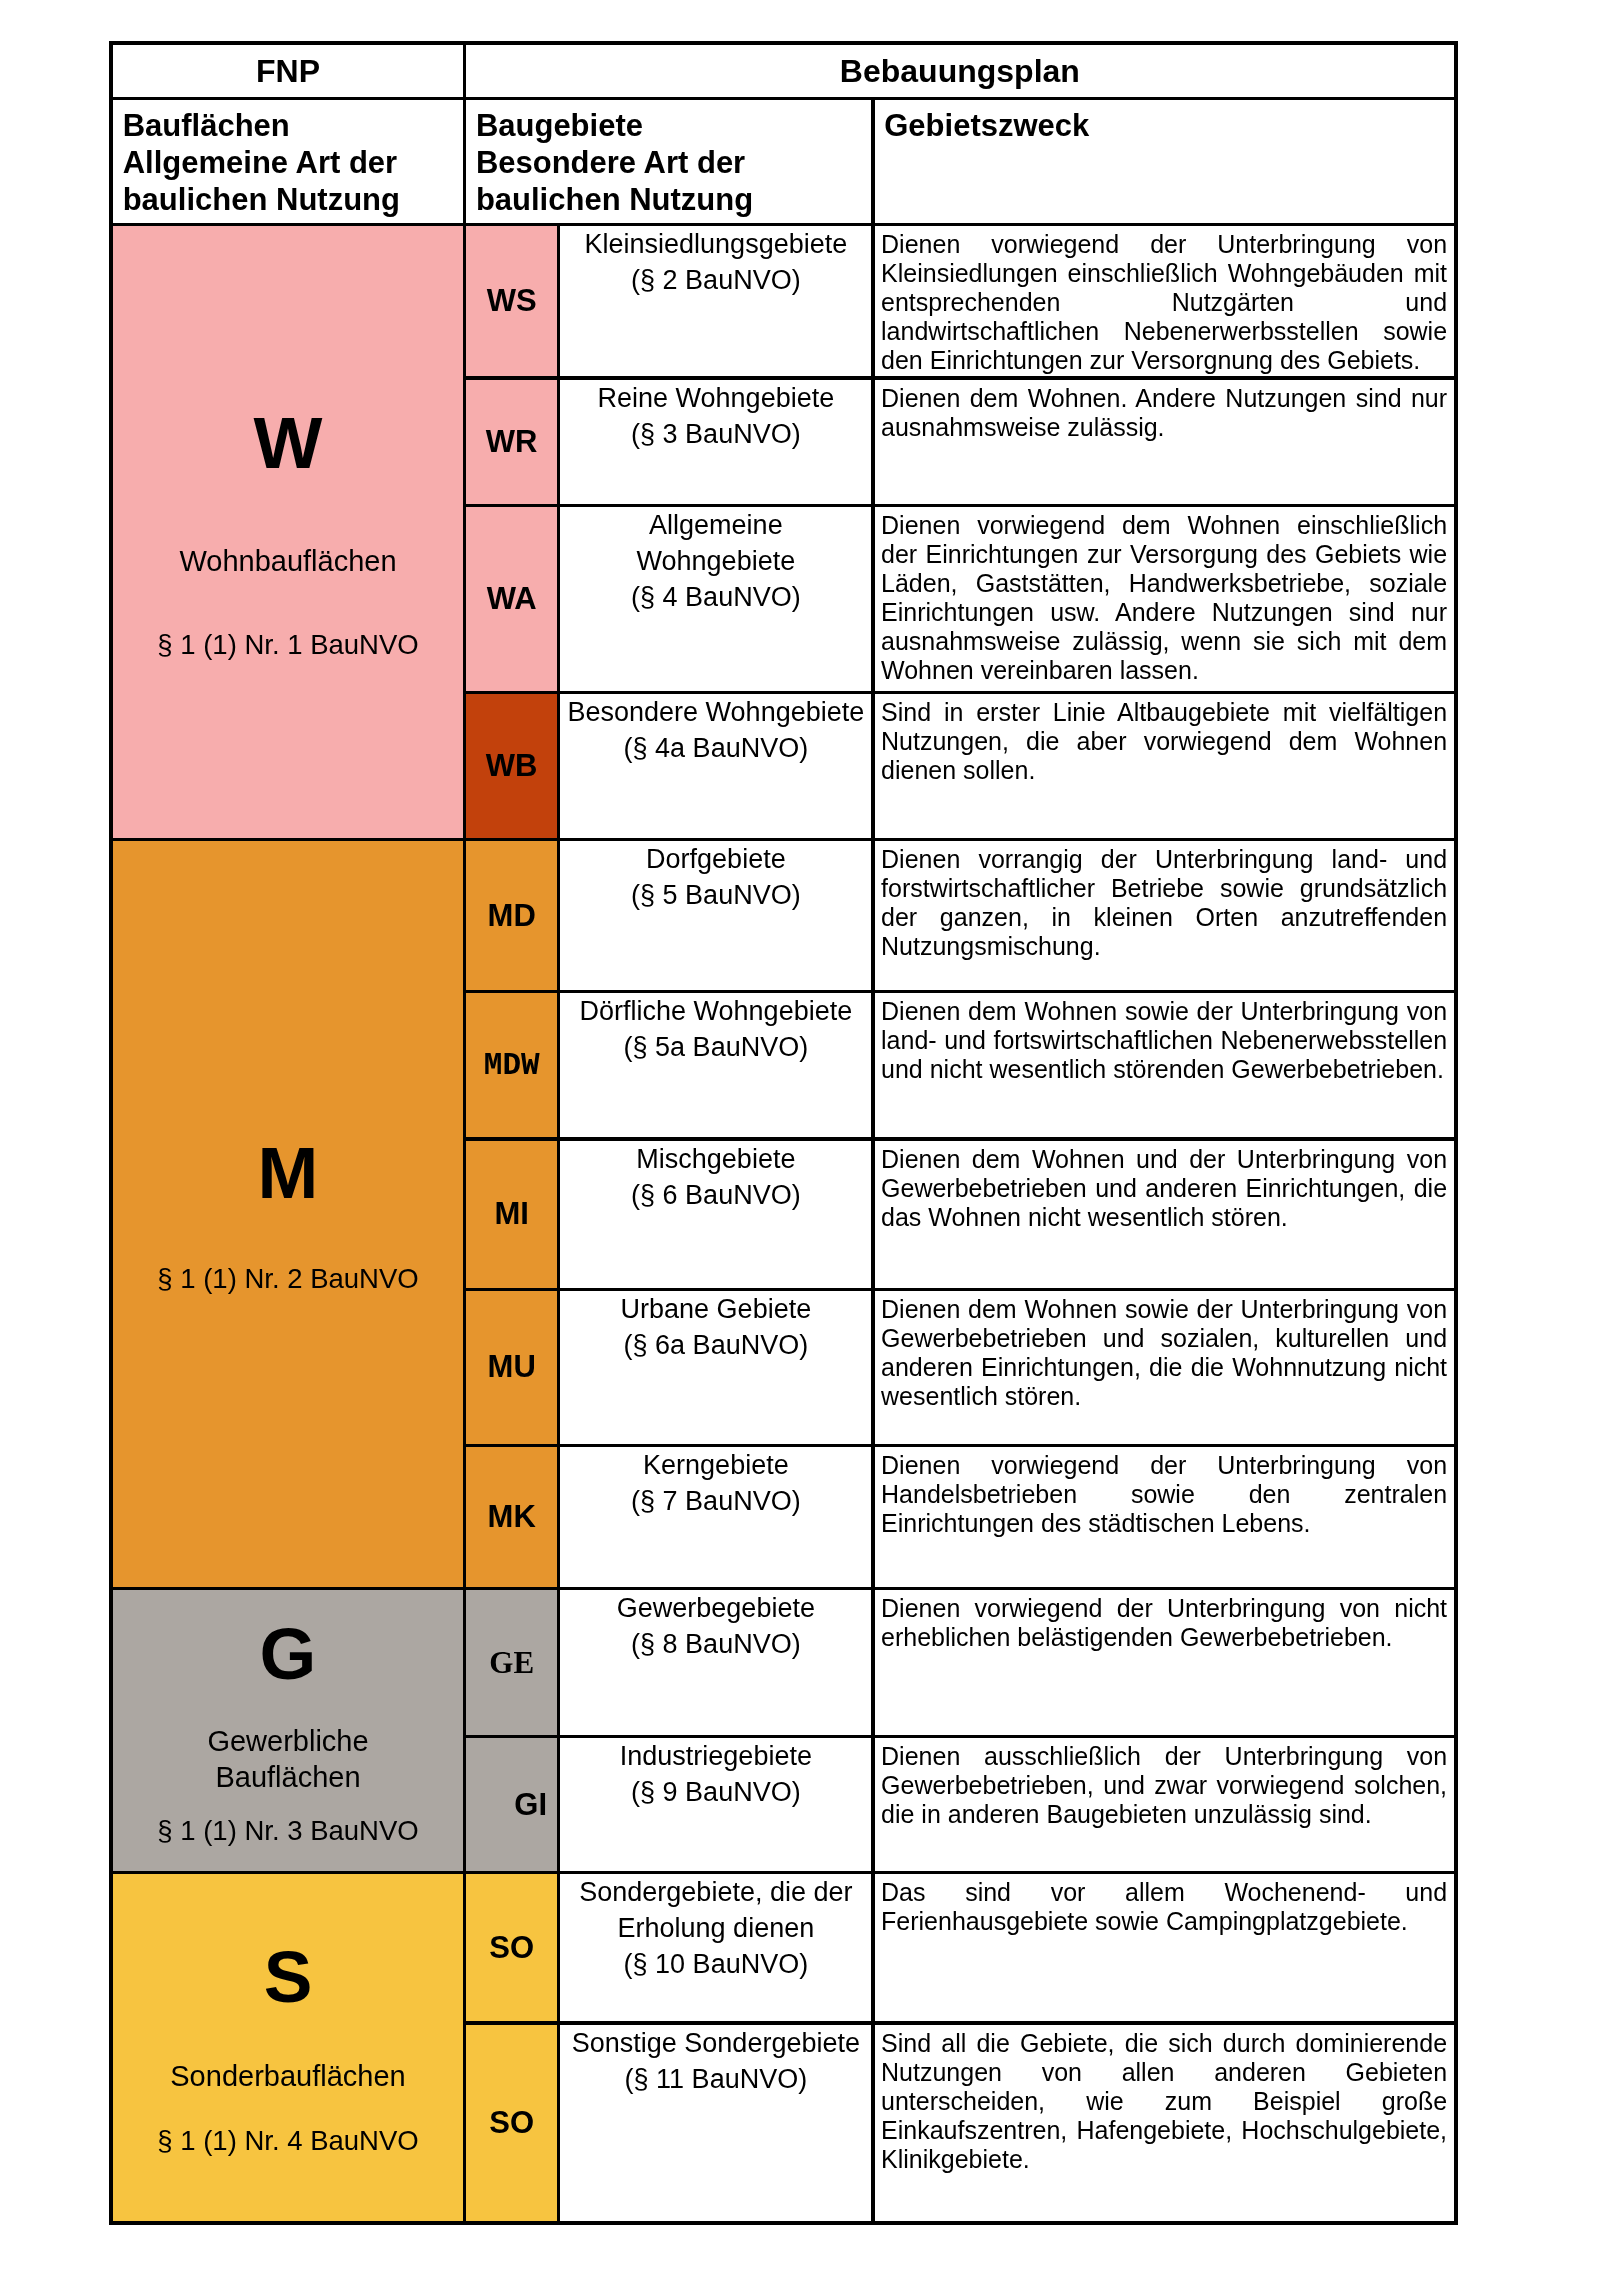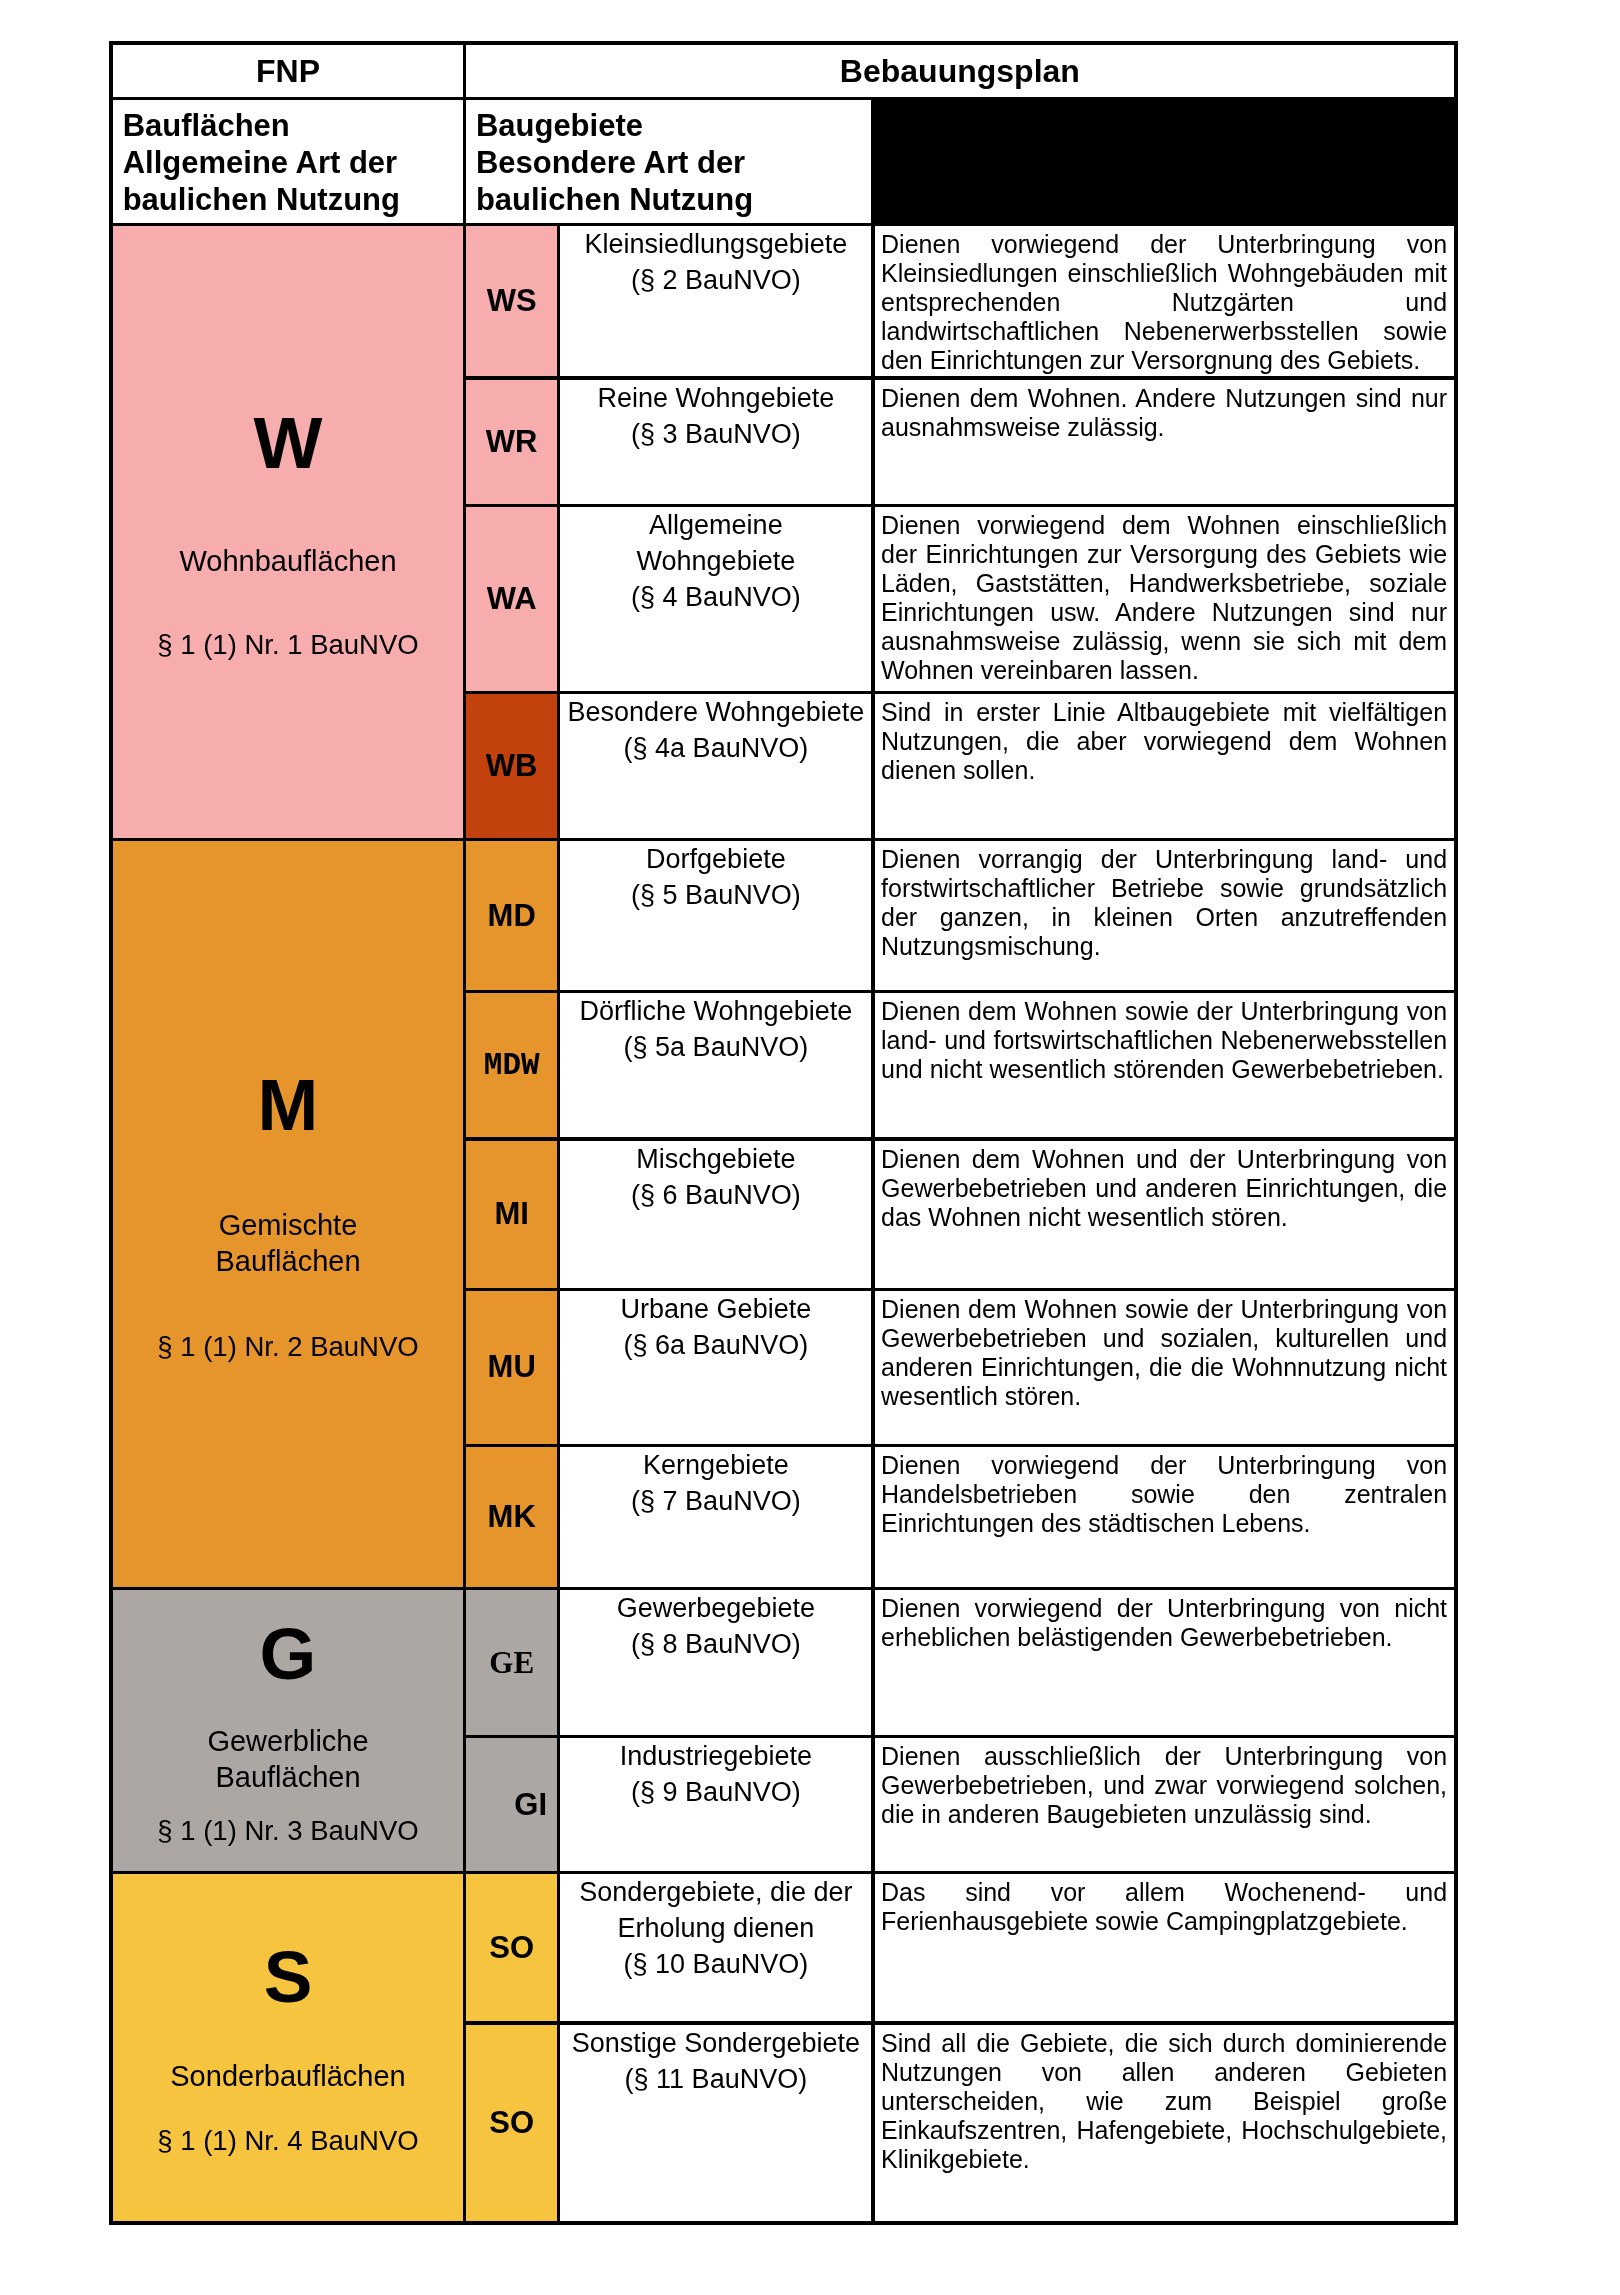--- a/index.html
+++ b/index.html
@@ -65,20 +65,23 @@
   <div class="cell hdr-sub" style="grid-column:1;grid-row:2">
     <span>Bauflächen</span>
     <span>Allgemeine Art der</span>
     <span>baulichen Nutzung</span>
   </div>
   <div class="cell hdr-sub" style="grid-column:2 / span 2;grid-row:2">
     <span>Baugebiete</span>
     <span>Besondere Art der</span>
     <span>baulichen Nutzung</span>
   </div>
+  <div class="cell hdr-sub" style="grid-column:4;grid-row:2">
+    <span>Gebietszweck</span>
+  </div>
 
   <div class="cell letter-cell gap-w" style="grid-area: 3 / 1 / span 4; background-color: rgb(247, 173, 173);">
     <div class="big">W</div>
     <div class="sec-name">Wohnbauflächen</div>
     <div class="sec-law">§ 1 (1) Nr. 1 BauNVO</div>
   </div>
 
   <div class="cell code-cell" style="grid-area: 3 / 2; background-color: rgb(247, 173, 173);">
       <span>WS</span>
     </div>
@@ -110,21 +113,20 @@
       <span>WB</span>
     </div>
   <div class="cell name-cell" style="grid-column:3;grid-row:6">
     <div>Besondere Wohngebiete</div>
     <div>(§ 4a BauNVO)</div>
   </div>
   <div class="cell purpose-cell" style="grid-column:4;grid-row:6">Sind in erster Linie Altbaugebiete mit vielfältigen Nutzungen, die aber vorwiegend dem Wohnen dienen sollen.</div>
 
   <div class="cell letter-cell gap-m" style="grid-area: 7 / 1 / span 5; background-color: rgb(230, 149, 45);">
     <div class="big">M</div>
-    <div class="sec-name">Gemischte Bauflächen</div>
     <div class="sec-law">§ 1 (1) Nr. 2 BauNVO</div>
   </div>
 
   <div class="cell code-cell" style="grid-area: 7 / 2; background-color: rgb(230, 149, 45);">
       <span>MD</span>
     </div>
   <div class="cell name-cell" style="grid-column:3;grid-row:7">
     <div>Dorfgebiete</div>
     <div>(§ 5 BauNVO)</div>
   </div>

